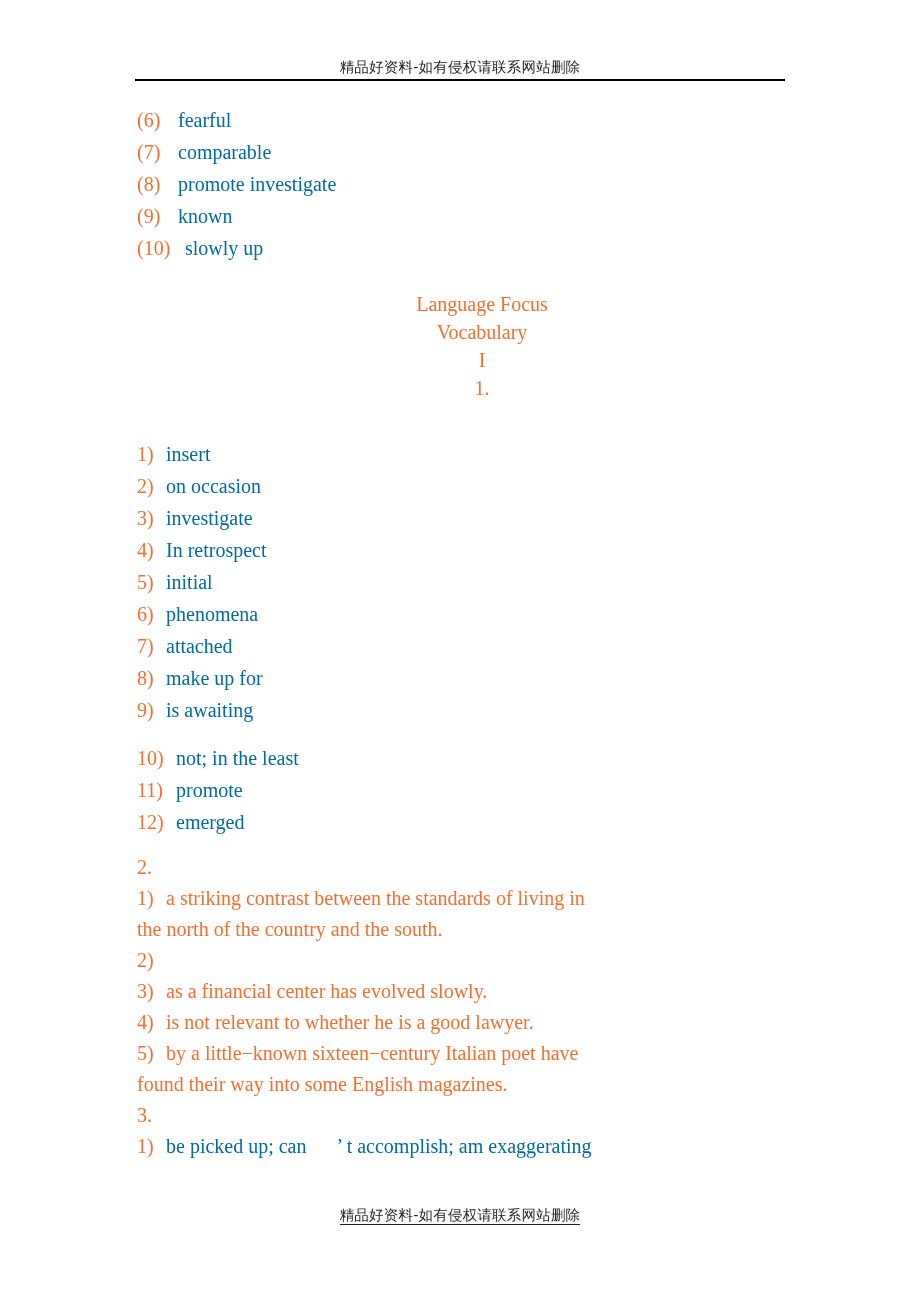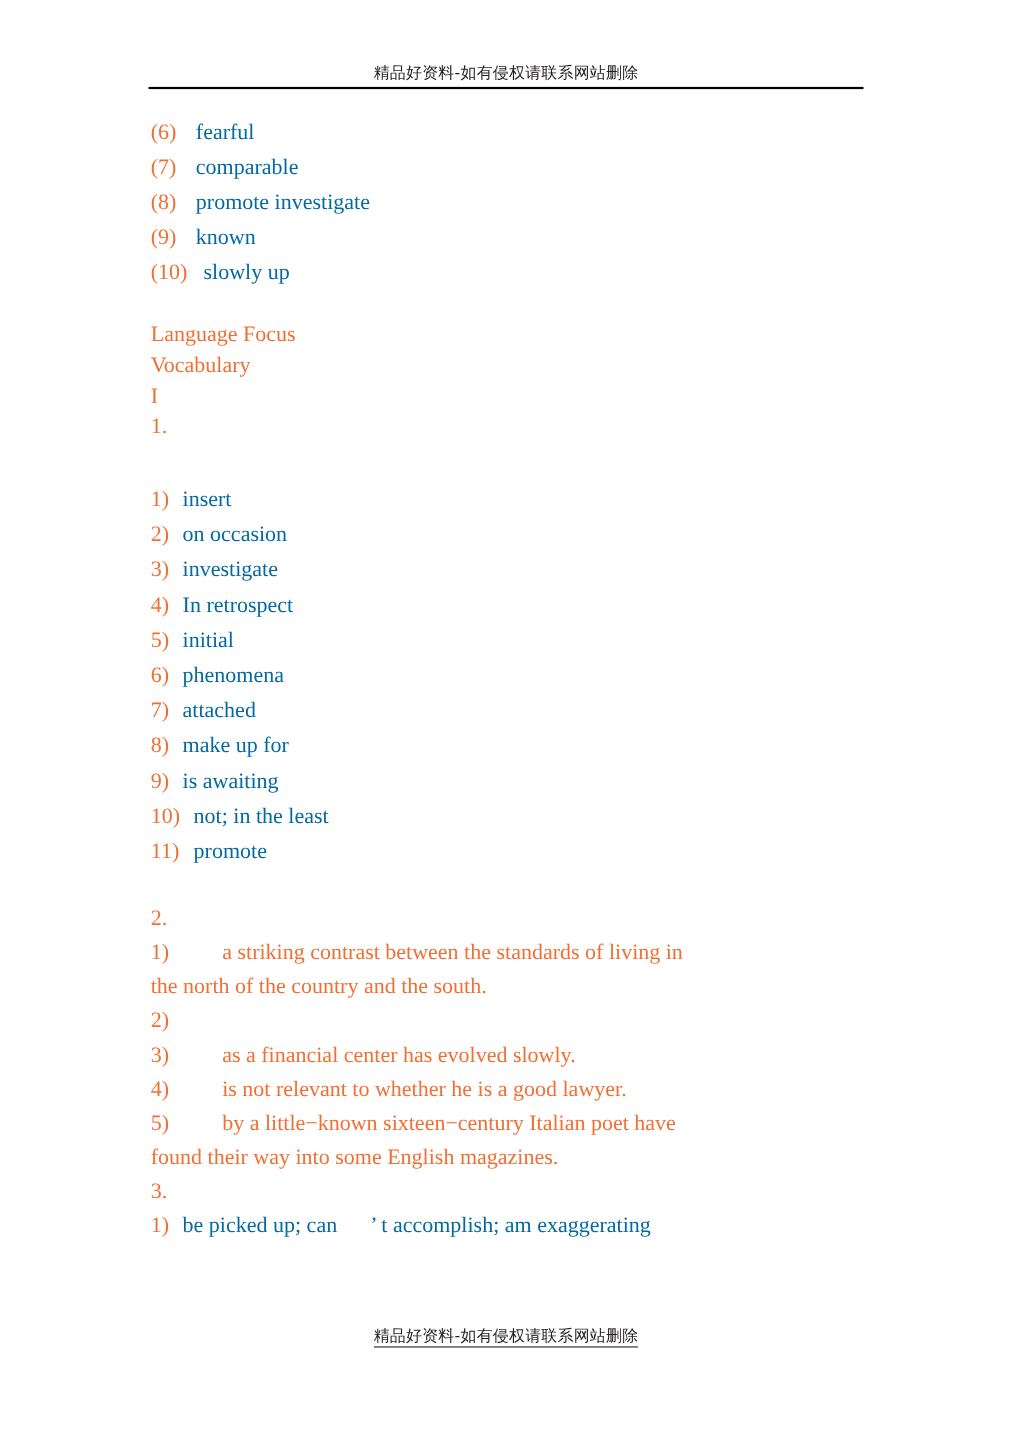--- a/index.html
+++ b/index.html
@@ -59,46 +59,45 @@
     position: absolute;
     left: 137px;
     top: 104px;
     width: 690px;
     color: #f26f33;
     font-size: 20px;
   }
 
   
   .row-32 { height: 32px; line-height: 32px; }
-  .row-28 { height: 28px; line-height: 28px; }
+  .row-28 { height: 28px; line-height: 28px; text-align: center; }
   .row-31 { height: 31px; line-height: 31px; }
   .gap-26 { height: 26px; }
   .gap-30 { height: 30px; }
   .gap-36 { height: 36px; }
 
   
   .item {
     display: flex;
     align-items: baseline;
   }
   .marker {
     display: inline-block;
     flex: 0 0 auto;
     color: #f26f33;
   }
   .marker.w-paren { width: 41px; }
   .marker.w-paren-wide { width: 48px; }
   .marker.w-num { width: 29px; }
-  .marker.w-num-wide { width: 39px; }
+  .marker.w-num-wide { width: 39px; margin-top: 16px; }
   .label { color: #0369a1; white-space: pre; }
 
   .sentence {
     color: #f26f33;
     white-space: pre-wrap;
-    margin-left: 36px;
   }
 
   .plain {
     display: block;
     color: #f26f33;
     white-space: pre;
   }
 
   
   .footer-zone {
@@ -206,20 +205,24 @@
         <span class="label">is awaiting</span>
       </div>
       <div class="item row-32">
         <span class="marker w-num-wide">10)</span>
         <span class="label">not; in the least</span>
       </div>
       <div class="item row-32">
         <span class="marker w-num-wide">11)</span>
         <span class="label">promote</span>
       </div>
+      <div class="item row-32">
+        <span class="marker w-num-wide">12)</span>
+        <span class="label">emerged</span>
+      </div>
     </div>
 
     <div class="gap-30"></div>
 
     <div>
       <span class="plain row-31">2.</span>
 
       <div class="item row-31">
         <span class="marker w-num">1)</span>
         <span class="sentence">a striking contrast between the standards of living in</span>

